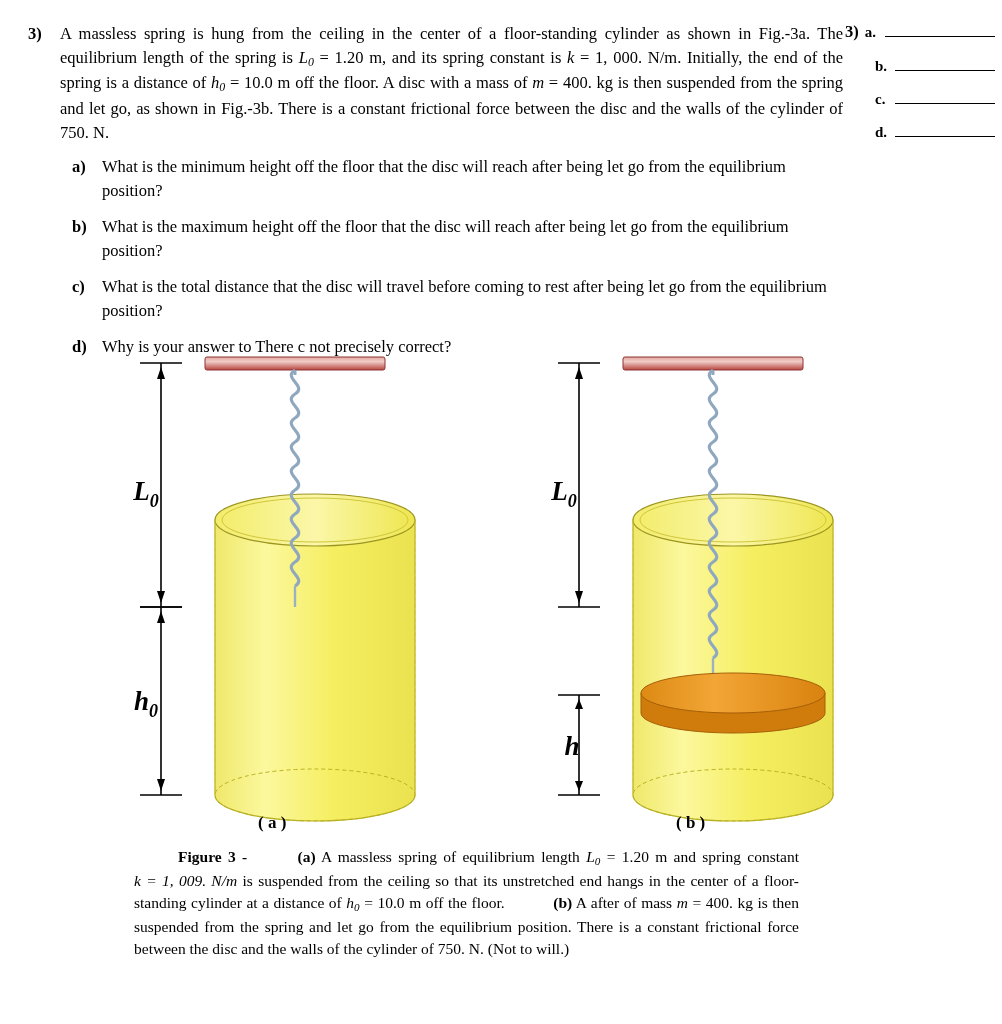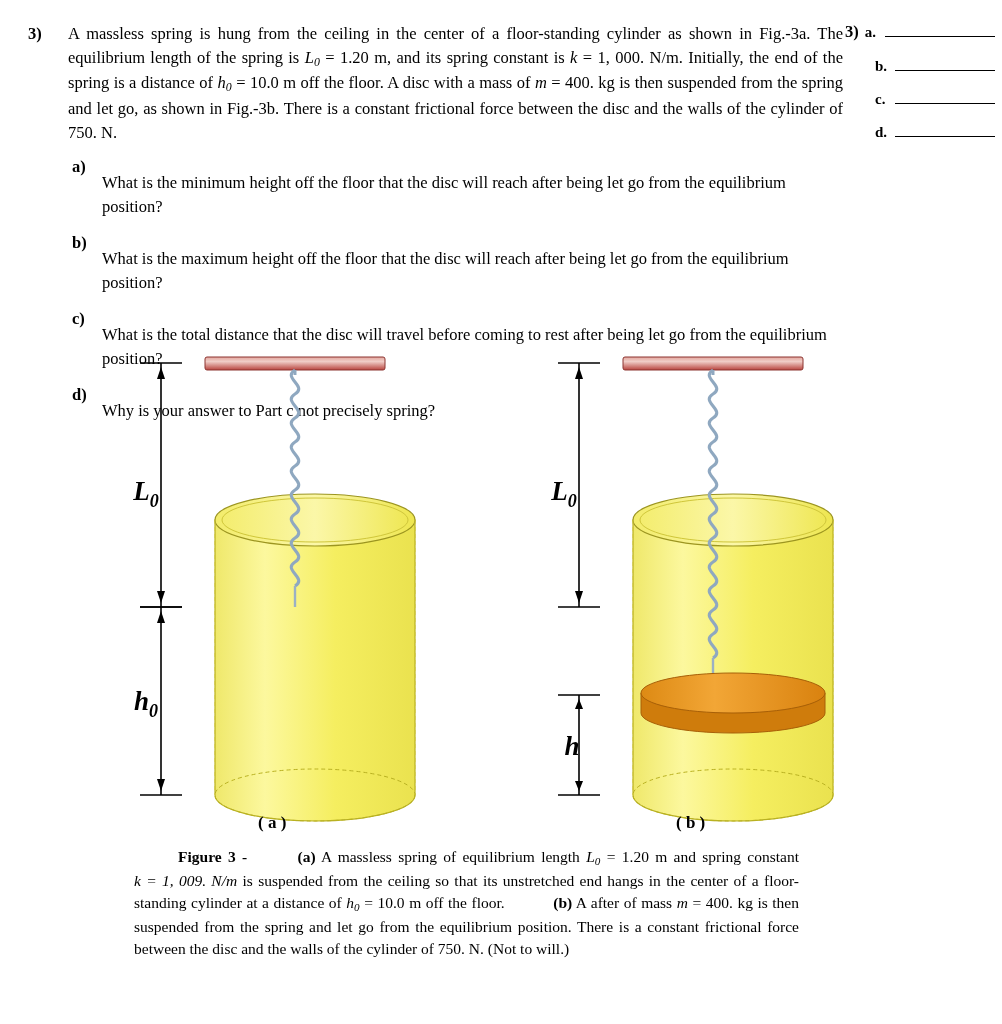--- a/index.html
+++ b/index.html
@@ -37,21 +37,20 @@
     font-size: 16.5px;
     width: 32px;
     flex: 0 0 32px;
     line-height: 1.45;
   }
   .prob-body {
     flex: 1 1 auto;
     font-size: 16.5px;
     line-height: 1.45;
     text-align: justify;
-    margin-left: 8px;
   }
   .it { font-style: italic; }
   .sub {
     font-size: 0.72em;
     vertical-align: -0.28em;
     font-style: italic;
   }
   .nw { white-space: nowrap; }
 
   
@@ -70,21 +69,20 @@
     font-weight: bold;
     font-size: 16.5px;
     width: 30px;
     flex: 0 0 30px;
     line-height: 1.45;
   }
   .subq-text {
     flex: 1 1 auto;
     font-size: 16.5px;
     line-height: 1.45;
-    margin-top: 16px;
   }
 
   
   .answers {
     position: absolute;
     left: 845px;
     top: 22px;
     width: 150px;
   }
   .answers .ans-first {
@@ -193,21 +191,21 @@
     <div class="subq">
       <div class="subq-label">b)</div>
       <div class="subq-text">What is the maximum height off the floor that the disc will reach after being let go from the equilibrium position?</div>
     </div>
     <div class="subq">
       <div class="subq-label">c)</div>
       <div class="subq-text">What is the total distance that the disc will travel before coming to rest after being let go from the equilibrium position?</div>
     </div>
     <div class="subq">
       <div class="subq-label">d)</div>
-      <div class="subq-text">Why is your answer to Part c not precisely spring?</div>
+      <div class="subq-text">Why is your answer to There c not precisely correct?</div>
     </div>
   </div>
 
   <div class="figure-area">
 
     <svg class="fig fig-a" width="320" height="500" viewBox="0 0 320 500">
       <defs>
         <linearGradient id="ceilA" x1="0" y1="0" x2="0" y2="1">
           <stop offset="0%" stop-color="#e3a79f"></stop>
           <stop offset="35%" stop-color="#f0cdc7"></stop>

